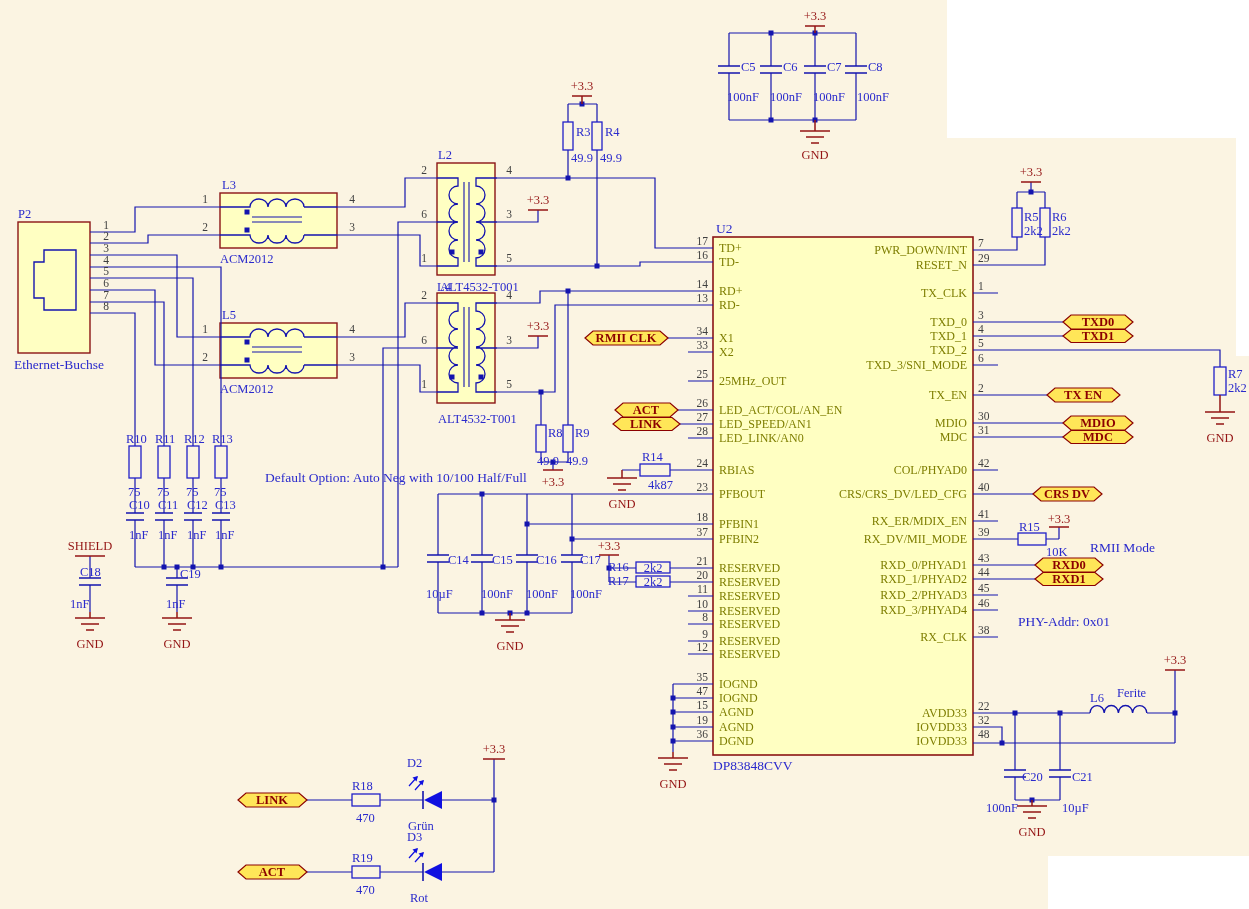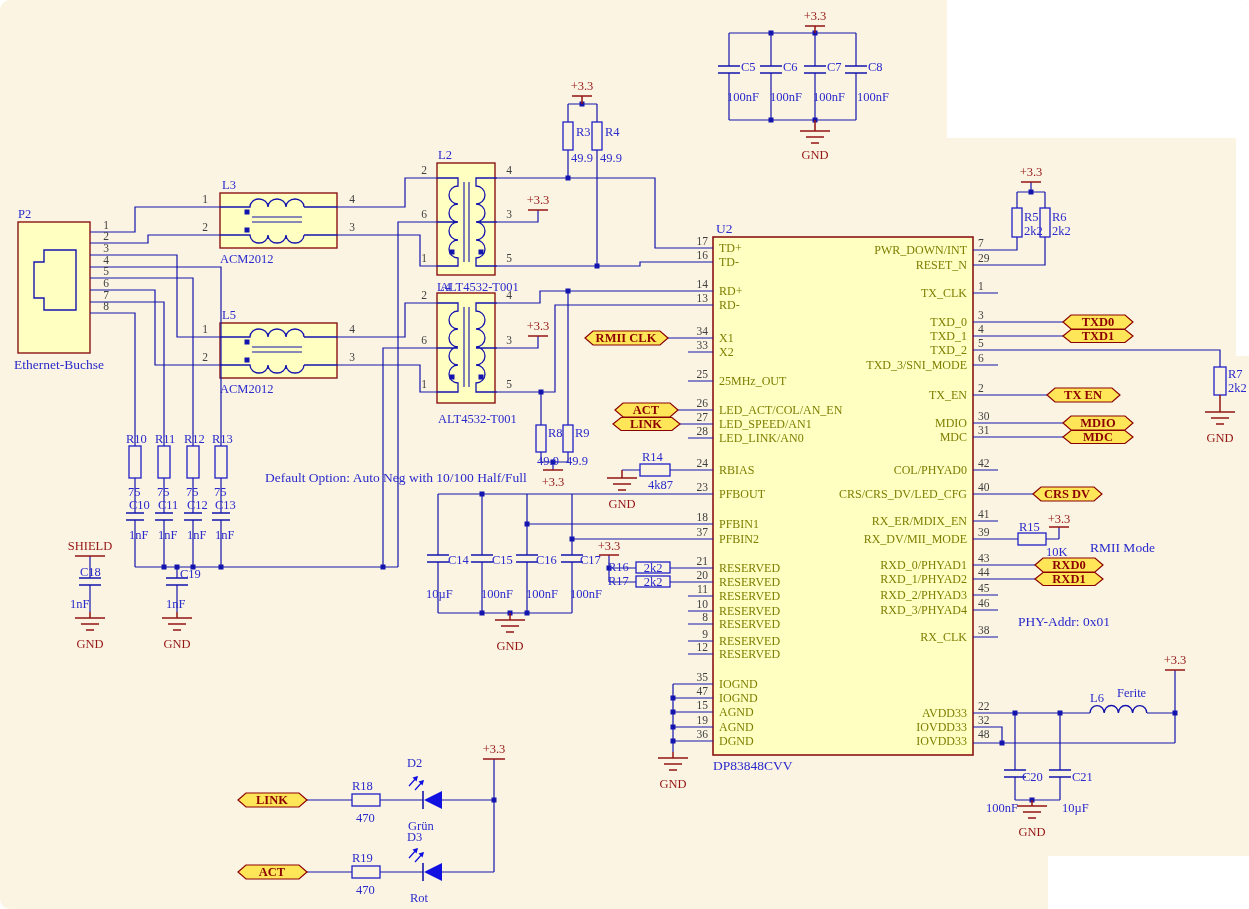--- a/index.html
+++ b/index.html
@@ -1,16 +1,16 @@
 <!DOCTYPE html>
 <html><head>
 <meta charset="utf-8">
 <style>
   html,body{margin:0;padding:0;background:#fff;}
-  .canvas{position:relative;width:1249px;height:909px;background:#FBF4E2;overflow:hidden;border-radius:10px;}
+  .canvas{position:relative;width:1249px;height:909px;background:#FBF4E2;overflow:hidden;}
   svg{display:block;}
   svg text{font-family:"Liberation Serif","DejaVu Serif",serif;}
   .lbl{fill:#2A2ACC;font-size:12.5px;}
   .big{font-size:13.5px;}
   .pnum{fill:#3F3F3F;font-size:11.5px;}
   .pname{fill:#7E7E00;font-size:12px;}
   .net{fill:#8B0000;font-size:12.5px;font-weight:bold;text-anchor:middle;}
   .pwr{fill:#941414;font-size:12.5px;text-anchor:middle;}
   .am{text-anchor:middle;}
   .ae{text-anchor:end;}

